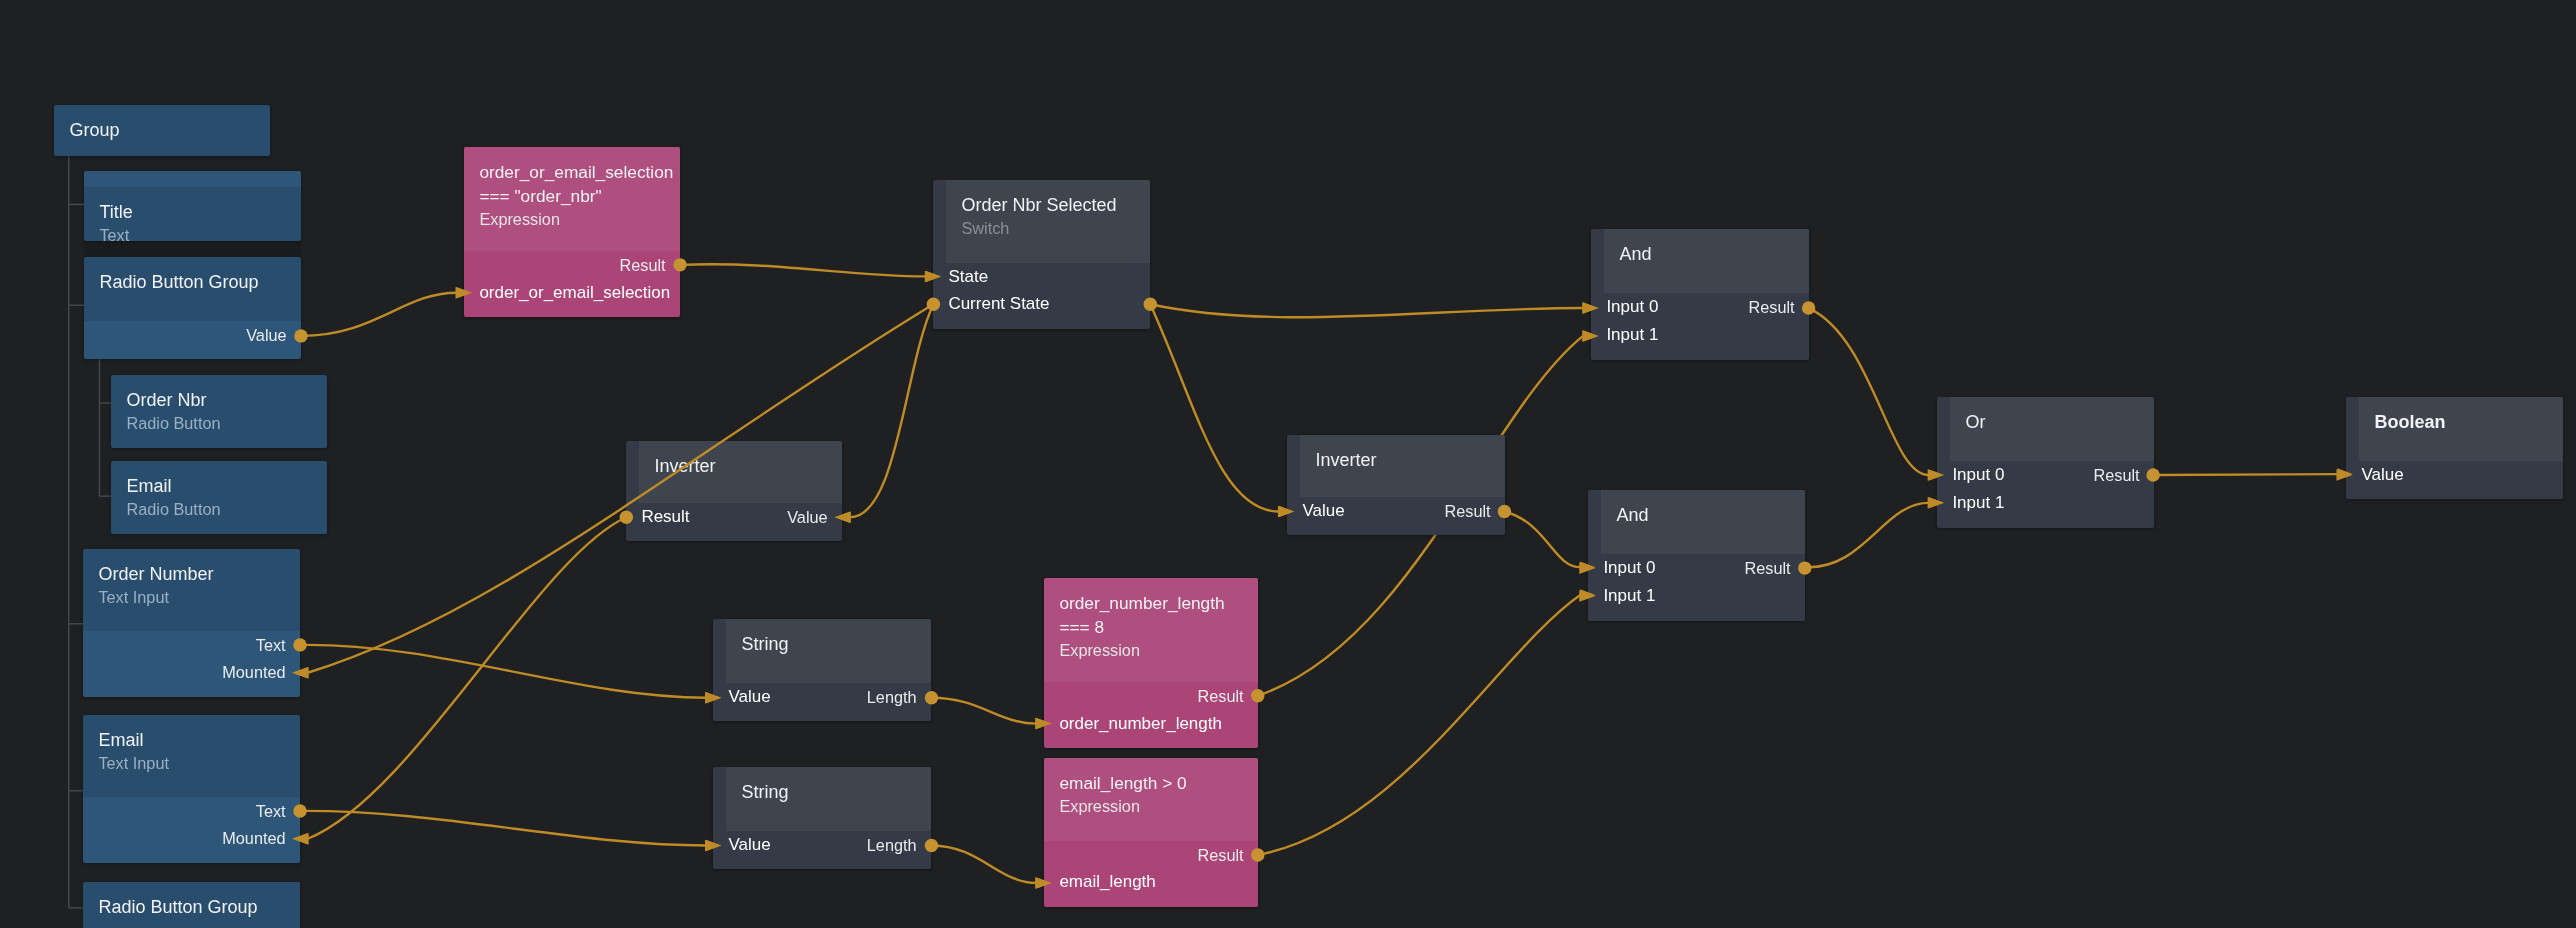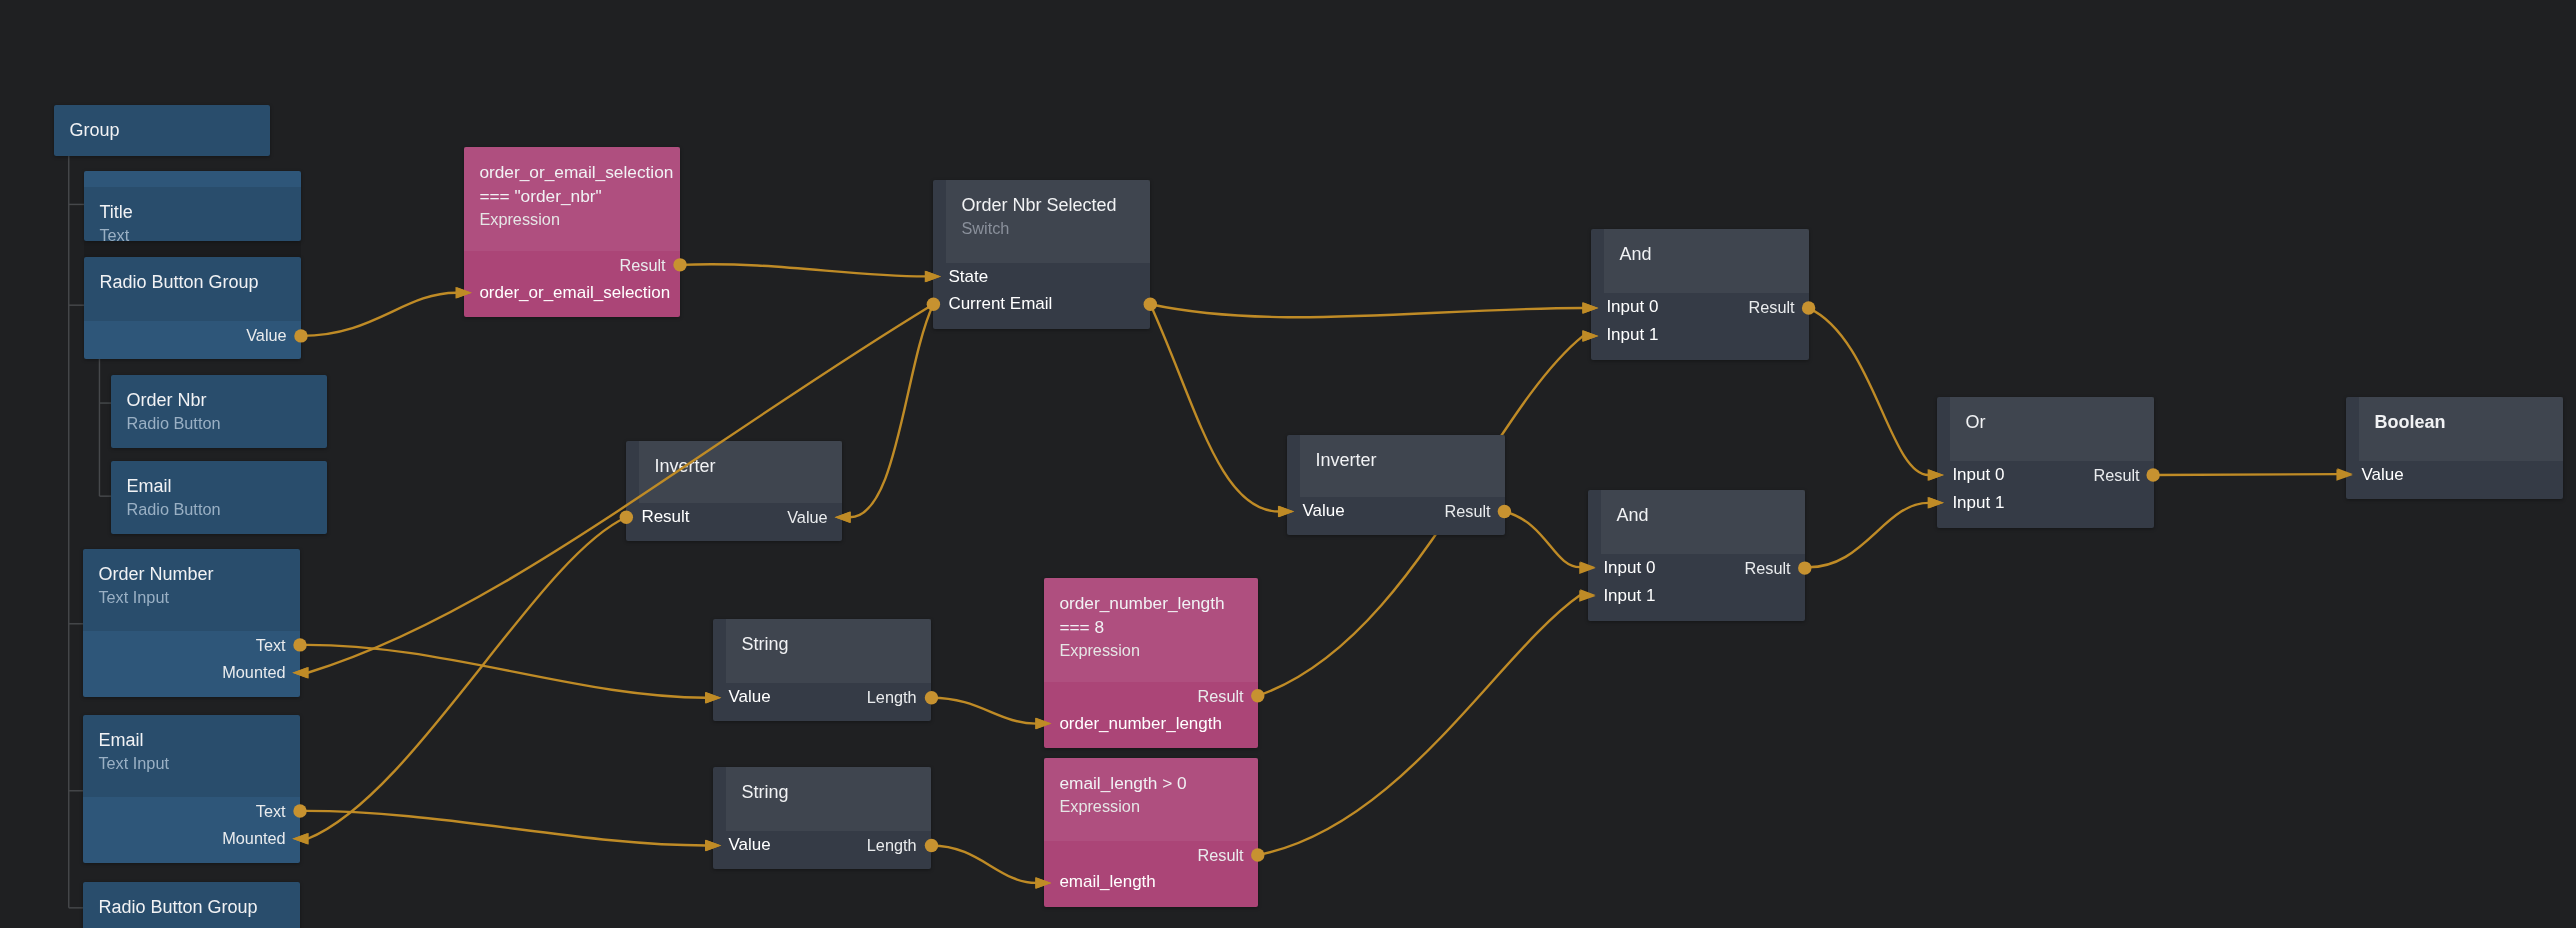--- a/index.html
+++ b/index.html
@@ -131,21 +131,21 @@
     </div>
     <div class="node gray" style="left: 933px; top: 180px; width: 217px; height: 149px;">
       <div class="hdr" style="height: 83px;">
         <span class="title">Order Nbr Selected</span>
         <span class="subtitle">Switch</span>
       </div>
       <div class="row" style="top: 83px;">
         <span class="pl">State</span>
       </div>
       <div class="row" style="top: 110px;">
-        <span class="pl">Current Email</span>
+        <span class="pl">Current State</span>
       </div>
     </div>
     <div class="node gray" style="left: 626px; top: 441px; width: 216px; height: 100px;">
       <div class="hdr" style="height: 62px;">
         <span class="title">Inverter</span>
       </div>
       <div class="row" style="top: 62px;">
         <span class="pl">Result</span>
         <span class="pr">Value</span>
       </div>

